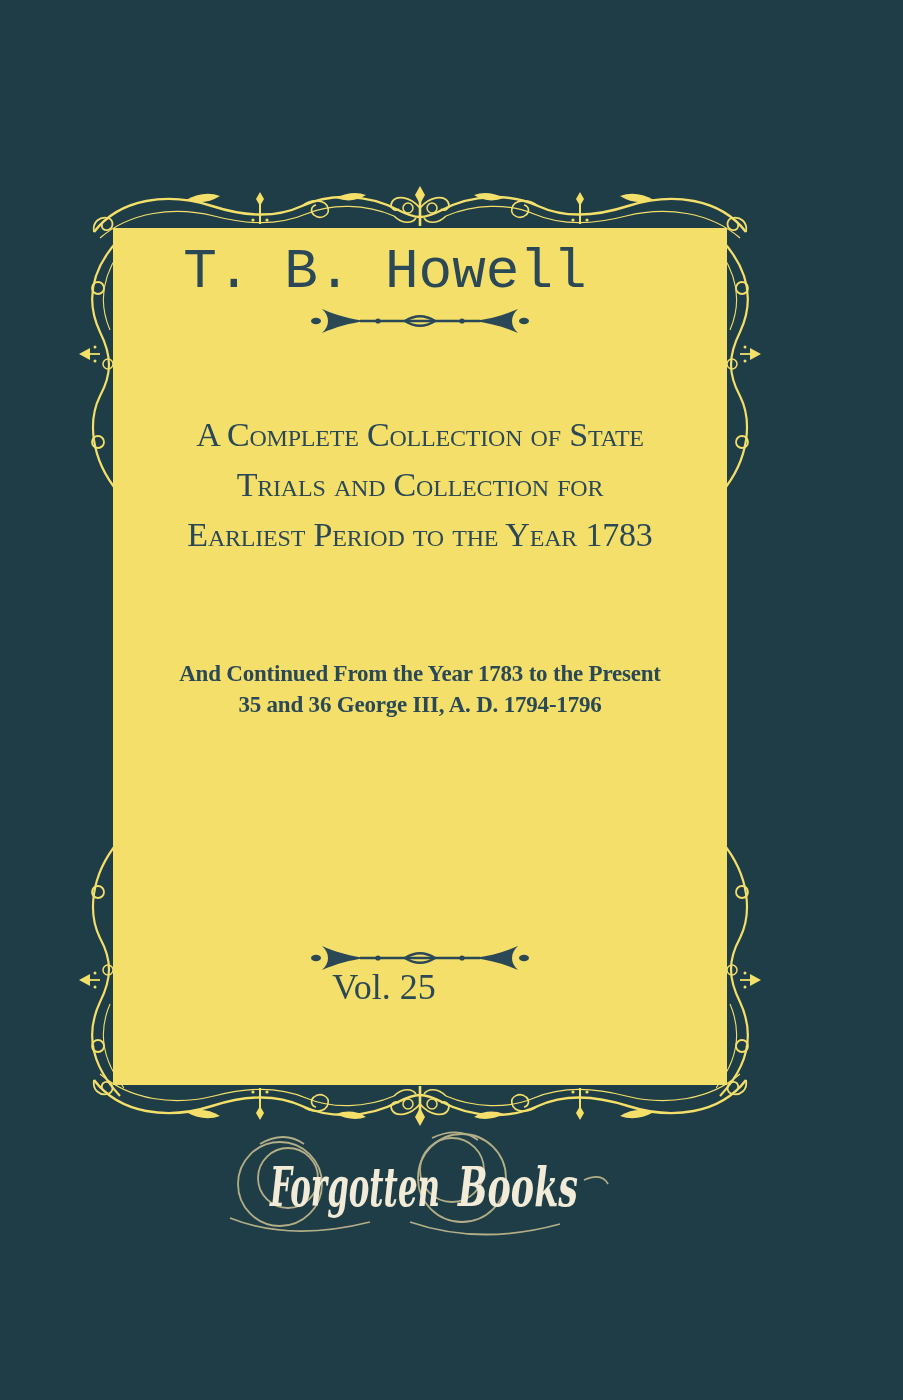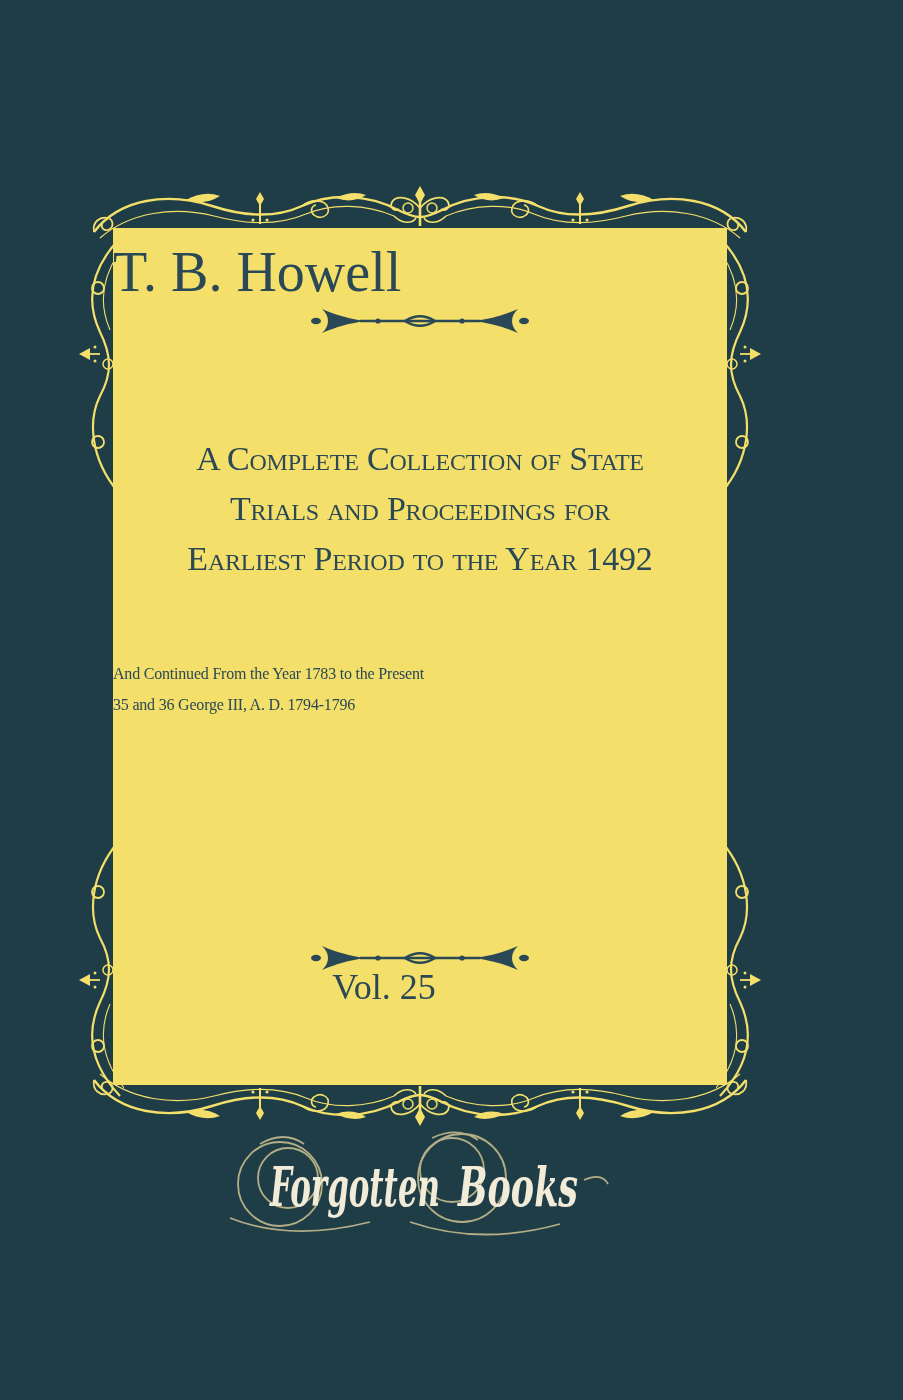--- a/index.html
+++ b/index.html
@@ -27,32 +27,32 @@
   .side{width:46px;height:260px;}
   .side-tl{left:78px;top:236px;}
   .side-tr{left:716px;top:236px;transform:scale(-1,1);}
   .side-bl{left:78px;top:838px;transform:scale(1,-1);}
   .side-br{left:716px;top:838px;transform:scale(-1,-1);}
   .ornament{color:var(--ink);position:absolute;left:310px;width:220px;height:28px;}
   .orn-1{top:307px;}
   .orn-2{top:944px;}
   .author{
     position:absolute;left:113px;top:240px;width:544px;
-    text-align:left;color:var(--ink);
-    font-family:Liberation Serif, serif;font-size:56px;line-height:64px;font-weight:500;
+    text-align:center;color:var(--ink);
+    font-family:Liberation Mono, monospace;font-size:56px;line-height:64px;font-weight:500;
   }
   .title{
     position:absolute;left:113px;top:410px;width:614px;
     text-align:center;color:var(--ink);
-    font-size:34px;line-height:50px;font-variant:small-caps;letter-spacing:-0.2px;margin-top:24px;
+    font-size:34px;line-height:50px;font-variant:small-caps;letter-spacing:-0.2px;
   }
   .subtitle{
     position:absolute;left:113px;top:658px;width:614px;
-    color:var(--ink);
-    font-size:16px;line-height:31px;font-weight:normal;letter-spacing:-0.2px;
+    text-align:center;color:var(--ink);
+    font-size:23px;line-height:31px;font-weight:bold;letter-spacing:-0.2px;
   }
   .volume{
     position:absolute;left:113px;top:966px;width:542px;
     text-align:center;color:var(--ink);font-size:36px;line-height:42px;
   }
   .logo{position:absolute;left:200px;top:1122px;width:440px;height:120px;}
   .logo text{
     font-family:"DejaVu Serif", serif;font-style:italic;font-weight:bold;
     fill:var(--logo_text);font-size:54px;
   }
@@ -135,22 +135,22 @@
         <path d="M12,2 C26,8 40,12 56,14 C40,16 26,20 12,26 C20,19 20,9 12,2 Z"></path>
         <circle cx="68" cy="14" r="2.6"></circle>
       </g>
       <use href="#divider-half" transform="translate(220,0) scale(-1,1)"></use>
       <path d="M95,14 Q110,4.5 125,14 Q110,23.5 95,14 Z" fill="none" stroke="currentColor" stroke-width="2.6"></path>
     </g>
   </svg>
 
   <div class="title">
     <div>A Complete Collection of State</div>
-    <div>Trials and Proceedings for</div>
-    <div>Earliest Period to the Year 1492</div>
+    <div>Trials and Collection for</div>
+    <div>Earliest Period to the Year 1783</div>
   </div>
 
   <div class="subtitle">
     <div>And Continued From the Year 1783 to the Present</div>
     <div>35 and 36 George III, A. D. 1794-1796</div>
   </div>
 
   <svg class="ornament orn-2" viewBox="0 0 220 28">
     <use href="#divider-orn"></use>
   </svg>

